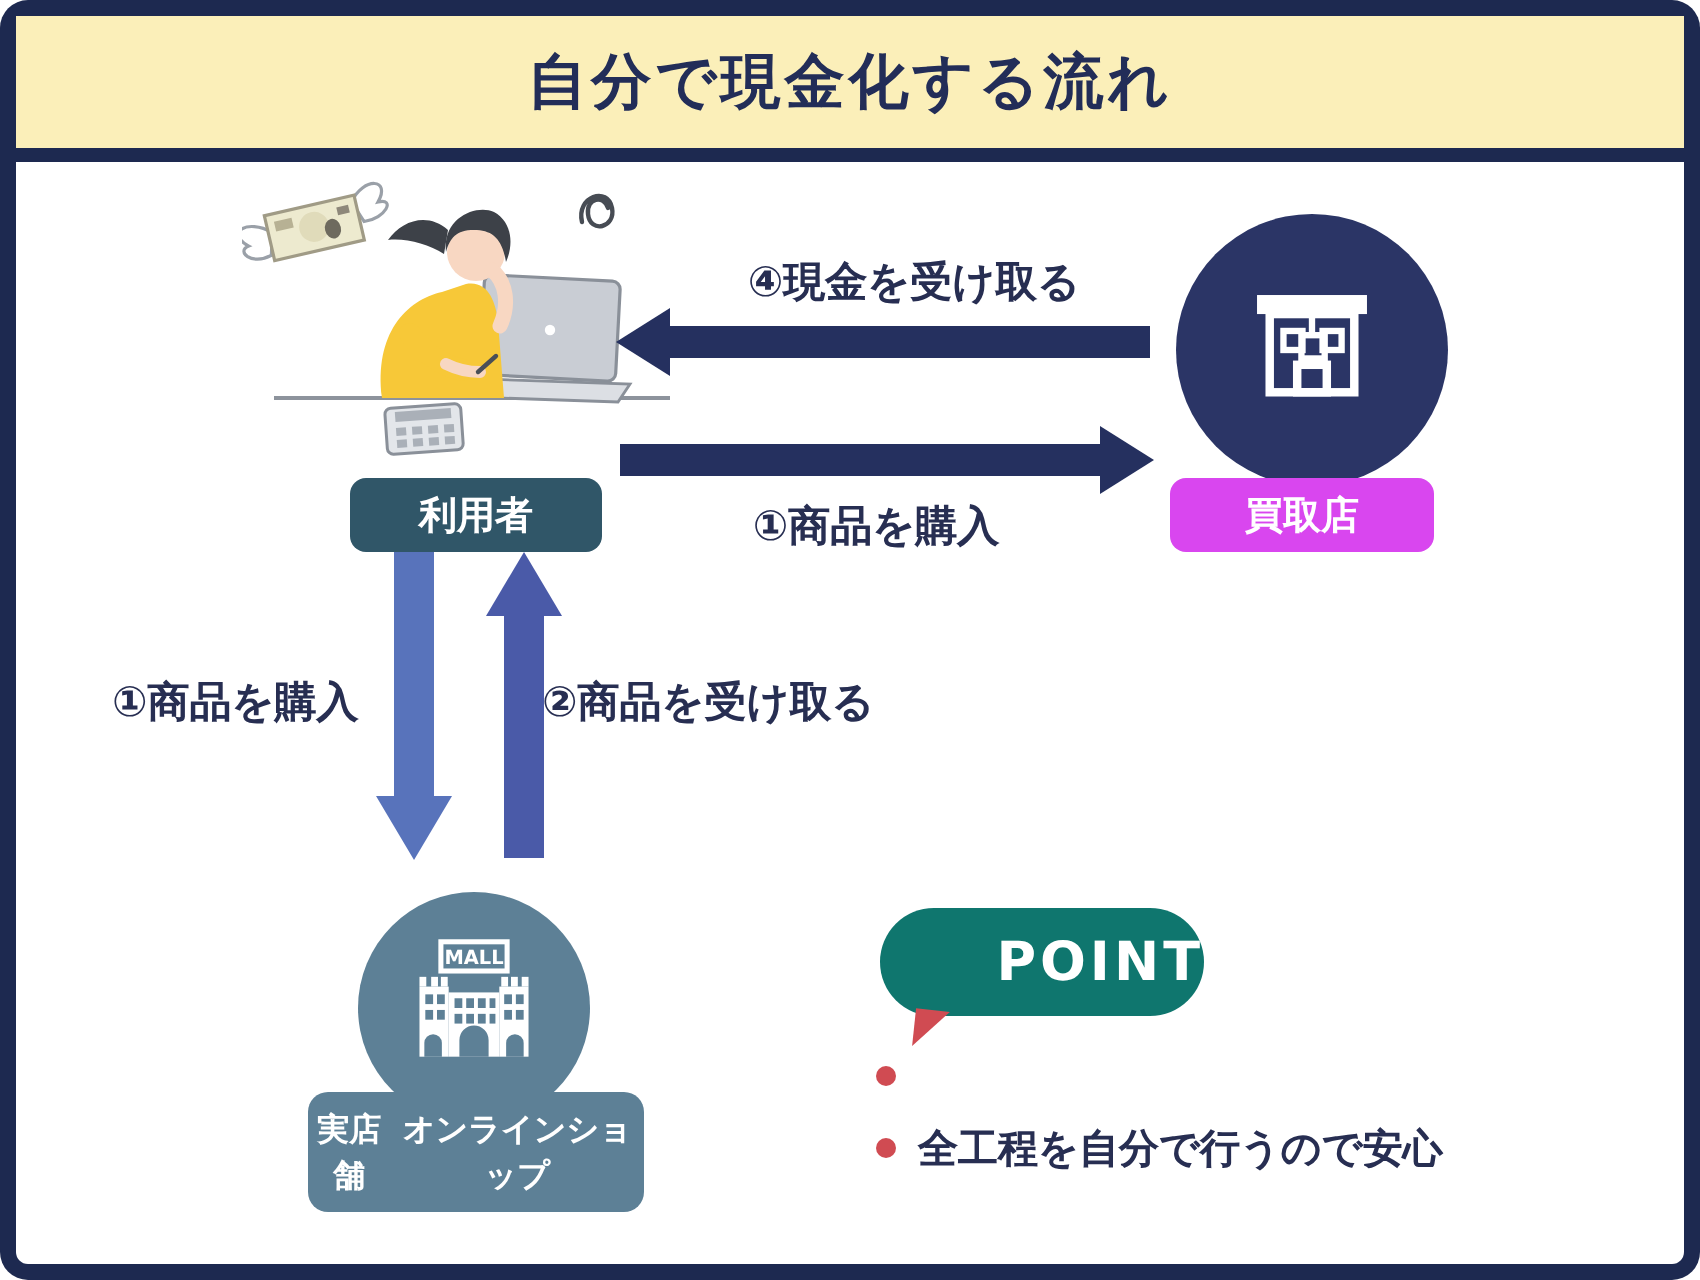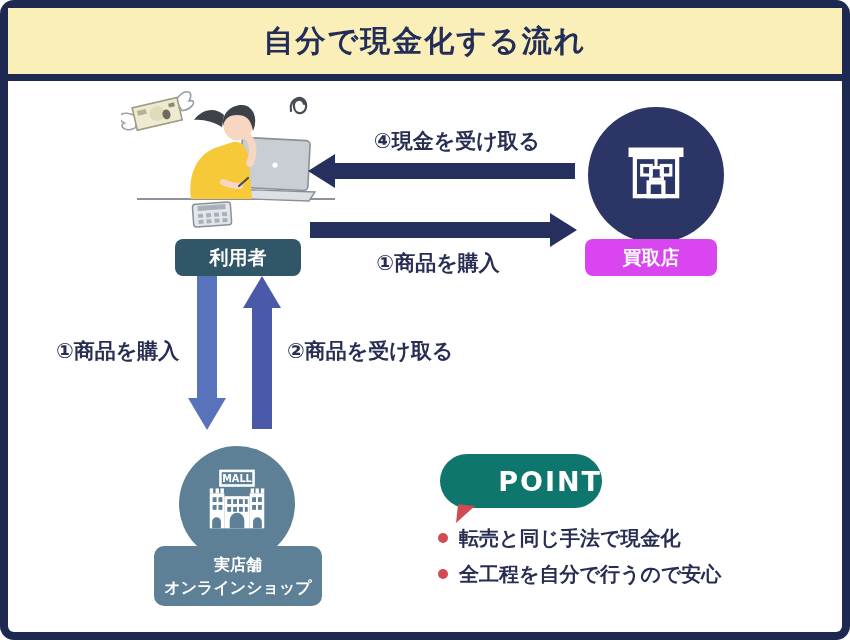--- a/index.html
+++ b/index.html
@@ -14,21 +14,21 @@
 
   .content{position:absolute;left:8px;top:81px;width:834px;height:551px;background:#ffffff;
     border-radius:0 0 6px 6px;}
 
   
   .label-box{position:absolute;display:flex;align-items:center;justify-content:center;
     color:#fff;font-weight:bold;text-align:center;margin-top:12px;}
   .user-label{left:167px;top:146px;width:126px;height:37px;background:#305668;border-radius:8px;font-size:19px;}
   .buyback-label{left:577px;top:146px;width:132px;height:37px;background:#d946ef;border-radius:8px;font-size:19px;}
   .shop-label{left:146px;top:453px;width:168px;height:60px;background:#5d8096;border-radius:10px;
-    font-size:16px;line-height:1.45;flex-direction:column;}
+    font-size:16px;line-height:1.45;flex-direction:row;}
 
   .circle{position:absolute;border-radius:50%;display:flex;align-items:center;justify-content:center;}
   .buyback-circle{left:580px;top:26px;width:136px;height:136px;background:#2b3566;}
   .mall-circle{left:171px;top:365px;width:116px;height:116px;background:#5d8096;}
 
   
   .h-arrow{position:absolute;height:34px;}
   .h-arrow .shaft{position:absolute;top:9px;height:16px;background:#25305f;}
   .h-arrow .head{position:absolute;top:0;width:0;height:0;border-top:17px solid transparent;border-bottom:17px solid transparent;}
   .arrow-left{left:300px;top:73px;width:267px;}
@@ -43,21 +43,21 @@
   .v-head{position:absolute;width:0;height:0;border-left:19px solid transparent;border-right:19px solid transparent;}
   .down-shaft{left:189px;top:195px;height:124px;background:#5873bb;}
   .down-head{left:180px;top:317px;border-top:32px solid #5873bb;}
   .up-head{left:235px;top:195px;border-bottom:32px solid #4a5aa8;}
   .up-shaft{left:244px;top:226px;height:122px;background:#4a5aa8;}
 
   .step-label{position:absolute;font-size:21px;font-weight:bold;color:#272e52;white-space:nowrap;}
   .lbl-4{left:330px;top:46px;width:238px;text-align:center;}
   .lbl-3{left:330px;top:168px;width:200px;text-align:center;}
   .lbl-1{left:48px;top:256px;}
-  .lbl-2{left:279px;top:256px;}
+  .lbl-2{left:263px;top:256px;}
 
   
   .point-badge{position:absolute;left:432px;top:373px;width:162px;height:54px;background:#0f766e;
     border-radius:27px;display:flex;align-items:center;justify-content:flex-end;
     color:#fff;font-size:27px;font-weight:bold;letter-spacing:2px;}
   .point-tail{position:absolute;left:449px;top:424px;width:0;height:0;
     border-top:19px solid #d04b52;border-right:17px solid transparent;transform:rotate(6deg);}
   .point-list{position:absolute;left:430px;top:443px;}
   .point-item{display:flex;align-items:center;margin-bottom:8px;height:28px;}
   .point-item .dot{width:10px;height:10px;border-radius:50%;background:#d04b52;margin-right:11px;flex:none;}
@@ -206,21 +206,20 @@
     <div class="step-label lbl-1">①商品を購入</div>
     <div class="step-label lbl-2">②商品を受け取る</div>
 
     <div class="point-badge">
       <span>POINT</span>
     </div>
     <div class="point-tail"></div>
     <div class="point-list">
       <div class="point-item">
         <span class="dot"></span>
-        <span class="txt">転売と同じ手法で現金化</span>
       </div>
       <div class="point-item">
         <span class="dot"></span>
         <span class="txt">全工程を自分で行うので安心</span>
       </div>
     </div>
 
   </div>
 </div>
 

